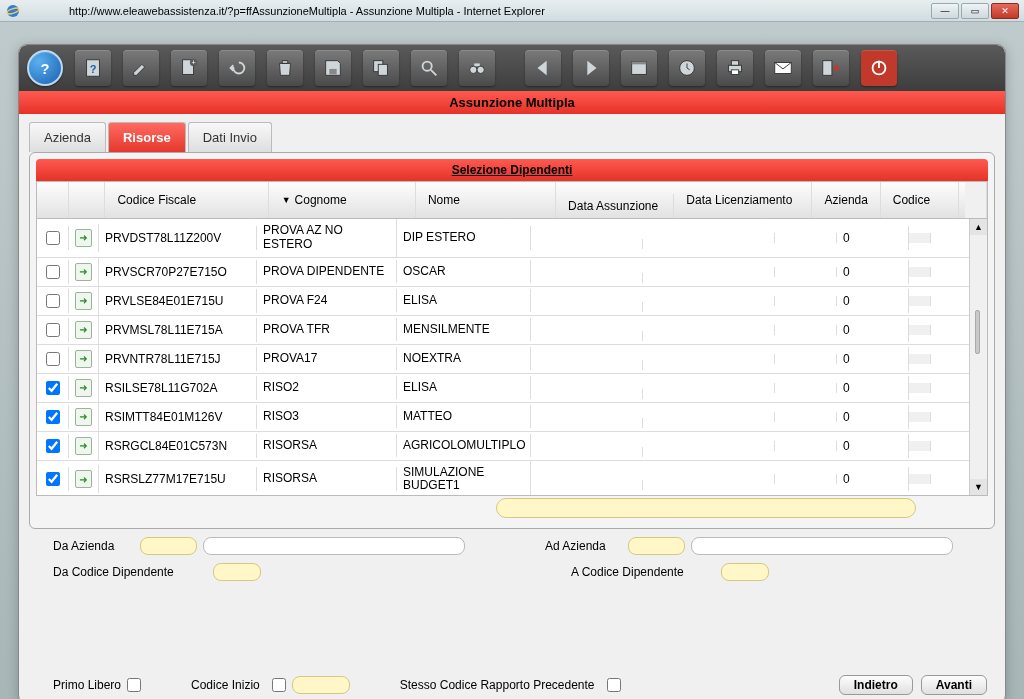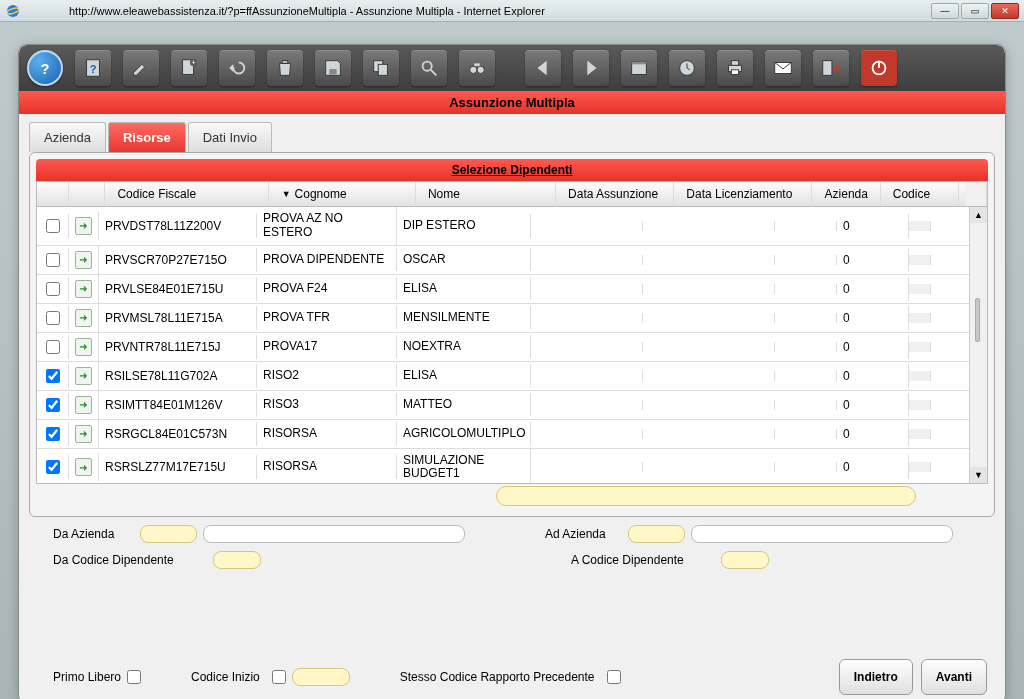--- a/index.html
+++ b/index.html
@@ -48,40 +48,40 @@
   .grid-row.tall { min-height:34px; }
   .gc { display:flex; align-items:center; }
   .gc .gcin { white-space:normal; line-height:1.15; }
   
   
   .c-chk  { flex: 0 0 32px; justify-content:center; }
   .c-ico  { flex: 0 0 30px; justify-content:center; }
   .c-cf   { flex: 0 0 158px; }
   .c-cog  { flex: 0 0 140px; }
   .c-nome { flex: 0 0 134px; }
-  .c-da   { flex: 0 0 112px; }
+  .c-da   { flex: 0 0 112px; margin-top: 12px; }
   .c-dl   { flex: 0 0 132px; }
   .c-az   { flex: 0 0 62px; }
   .c-cod  { flex: 0 0 72px; }
   .c-scr  { flex: 0 0 22px; background:#f0f0f0; }
   .row-icon { width:18px; height:18px; border:1px solid #9ab49a; border-radius:2px; background:#eef6ee; display:inline-flex; align-items:center; justify-content:center; font-size:10px; color:#2a8a2a; cursor:pointer; }
   .sort-ind { margin-right:4px; font-size:9px; }
   .chk { width:14px; height:14px; }
   
   .yellow-bar { margin: 2px 2px 4px 460px; height: 20px; width: 420px; background: #fff7c8; border:1px solid #d6c87e; border-radius:10px; }
   
   .form-area { padding: 8px 52px 0 34px; }
   .form-row { display:flex; align-items:center; margin-bottom: 8px; }
   .form-row .lbl { font-size:12px; color:#000; }
   .yfield { background:#fff7c8; border:1px solid #d6c87e; border-radius:8px; height:18px; width:58px; display:inline-block; }
   .tfield { background:#fff; border:1px solid #bbb; border-radius:8px; height:18px; width:270px; display:inline-block; }
   
   .bottom { position:absolute; bottom: 8px; left: 34px; right: 18px; display:flex; align-items:center; }
   .bottom .lbl { margin-right: 6px; }
-  .btn { background: linear-gradient(#fdfdfd,#e0e0e0); border:1px solid #999; border-radius:6px; padding:10px 14px; font-weight:bold; font-size:12px; cursor:pointer; margin-left: 8px; }
+  .btn { background: linear-gradient(#fdfdfd,#e0e0e0); border:1px solid #999; border-radius:6px; padding:2px 14px; font-weight:bold; font-size:12px; cursor:pointer; margin-left: 8px; }
   
   .vscroll { position:absolute; right:0; top:0; bottom:0; width:18px; background:#f0f0f0; border-left:1px solid #ccc; }
   .vscroll .arrow { height:16px; background:#e4e4e4; text-align:center; font-size:9px; line-height:16px; cursor:pointer; }
   .vscroll .thumb { position:absolute; right:42%; top:33%; width:5px; height:44px; background:#c8c8c8; border:1px solid #aaa; border-radius:2px; }
 </style>
 </head>
 <body>
 
 <div class="browser-chrome">
   <span class="ie-icon">

